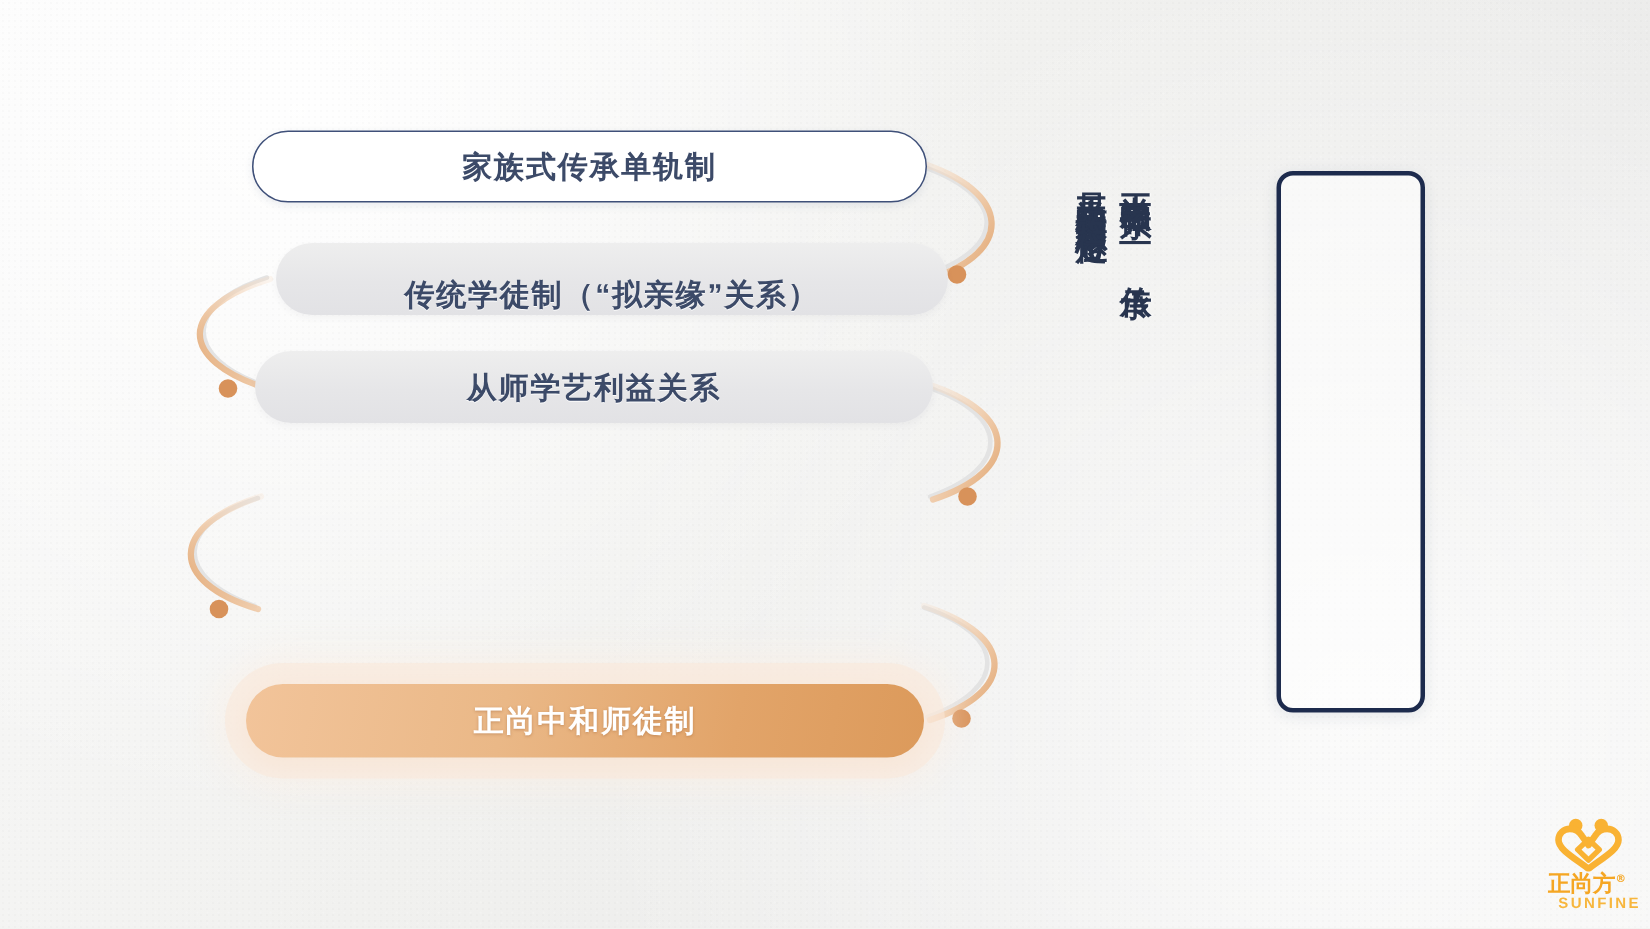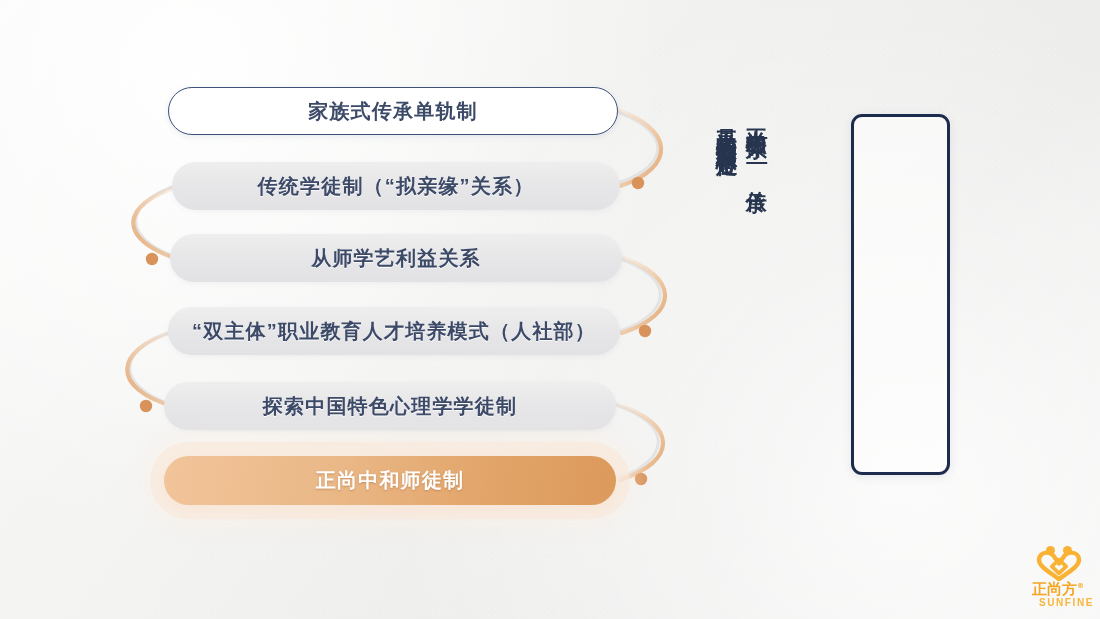--- a/index.html
+++ b/index.html
@@ -172,35 +172,29 @@
     <circle cx="152" cy="259" r="6.2" fill="#d8925a"></circle>
     <circle cx="645" cy="331" r="6.2" fill="#d8925a"></circle>
     <circle cx="146" cy="406" r="6.2" fill="#d8925a"></circle>
     <circle cx="641" cy="479" r="6.2" fill="#d8925a"></circle>
   </svg>
 
   <div class="pill outlined" style="left:168px;top:87px;width:450px;">
     <span class="ptxt">家族式传承单轨制</span>
   </div>
 
-  <div class="pill plain" style="left:172px;top:162px;width:448px;">
+  <div class="pill plain" style="left:184px;top:162px;width:448px;align-items:flex-end;">
     <span class="ptxt">传统学徒制（“拟亲缘”关系）</span>
   </div>
 
   <div class="pill plain" style="left:170px;top:234px;width:452px;text-align:center;">
     <span class="ptxt">从师学艺利益关系</span>
   </div>
 
-  <div class="pill plain" style="left:168px;top:307px;width:452px;">
-    <span class="ptxt">“双主体”职业教育人才培养模式（人社部）</span>
-  </div>
-
-  <div class="pill plain" style="left:164px;top:382px;width:452px;">
-    <span class="ptxt">探索中国特色心理学学徒制</span>
-  </div>
+
 
   <div class="pill highlight" style="left:164px;top:456px;width:452px;height:49px;">
     <span class="ptxt">正尚中和师徒制</span>
   </div>
 
   <div id="vtext">
     <div class="vcol">正尚中和体系——传承</div>
     <div class="vcol">是正尚中和师徒制终极核心定位。</div>
   </div>
 

